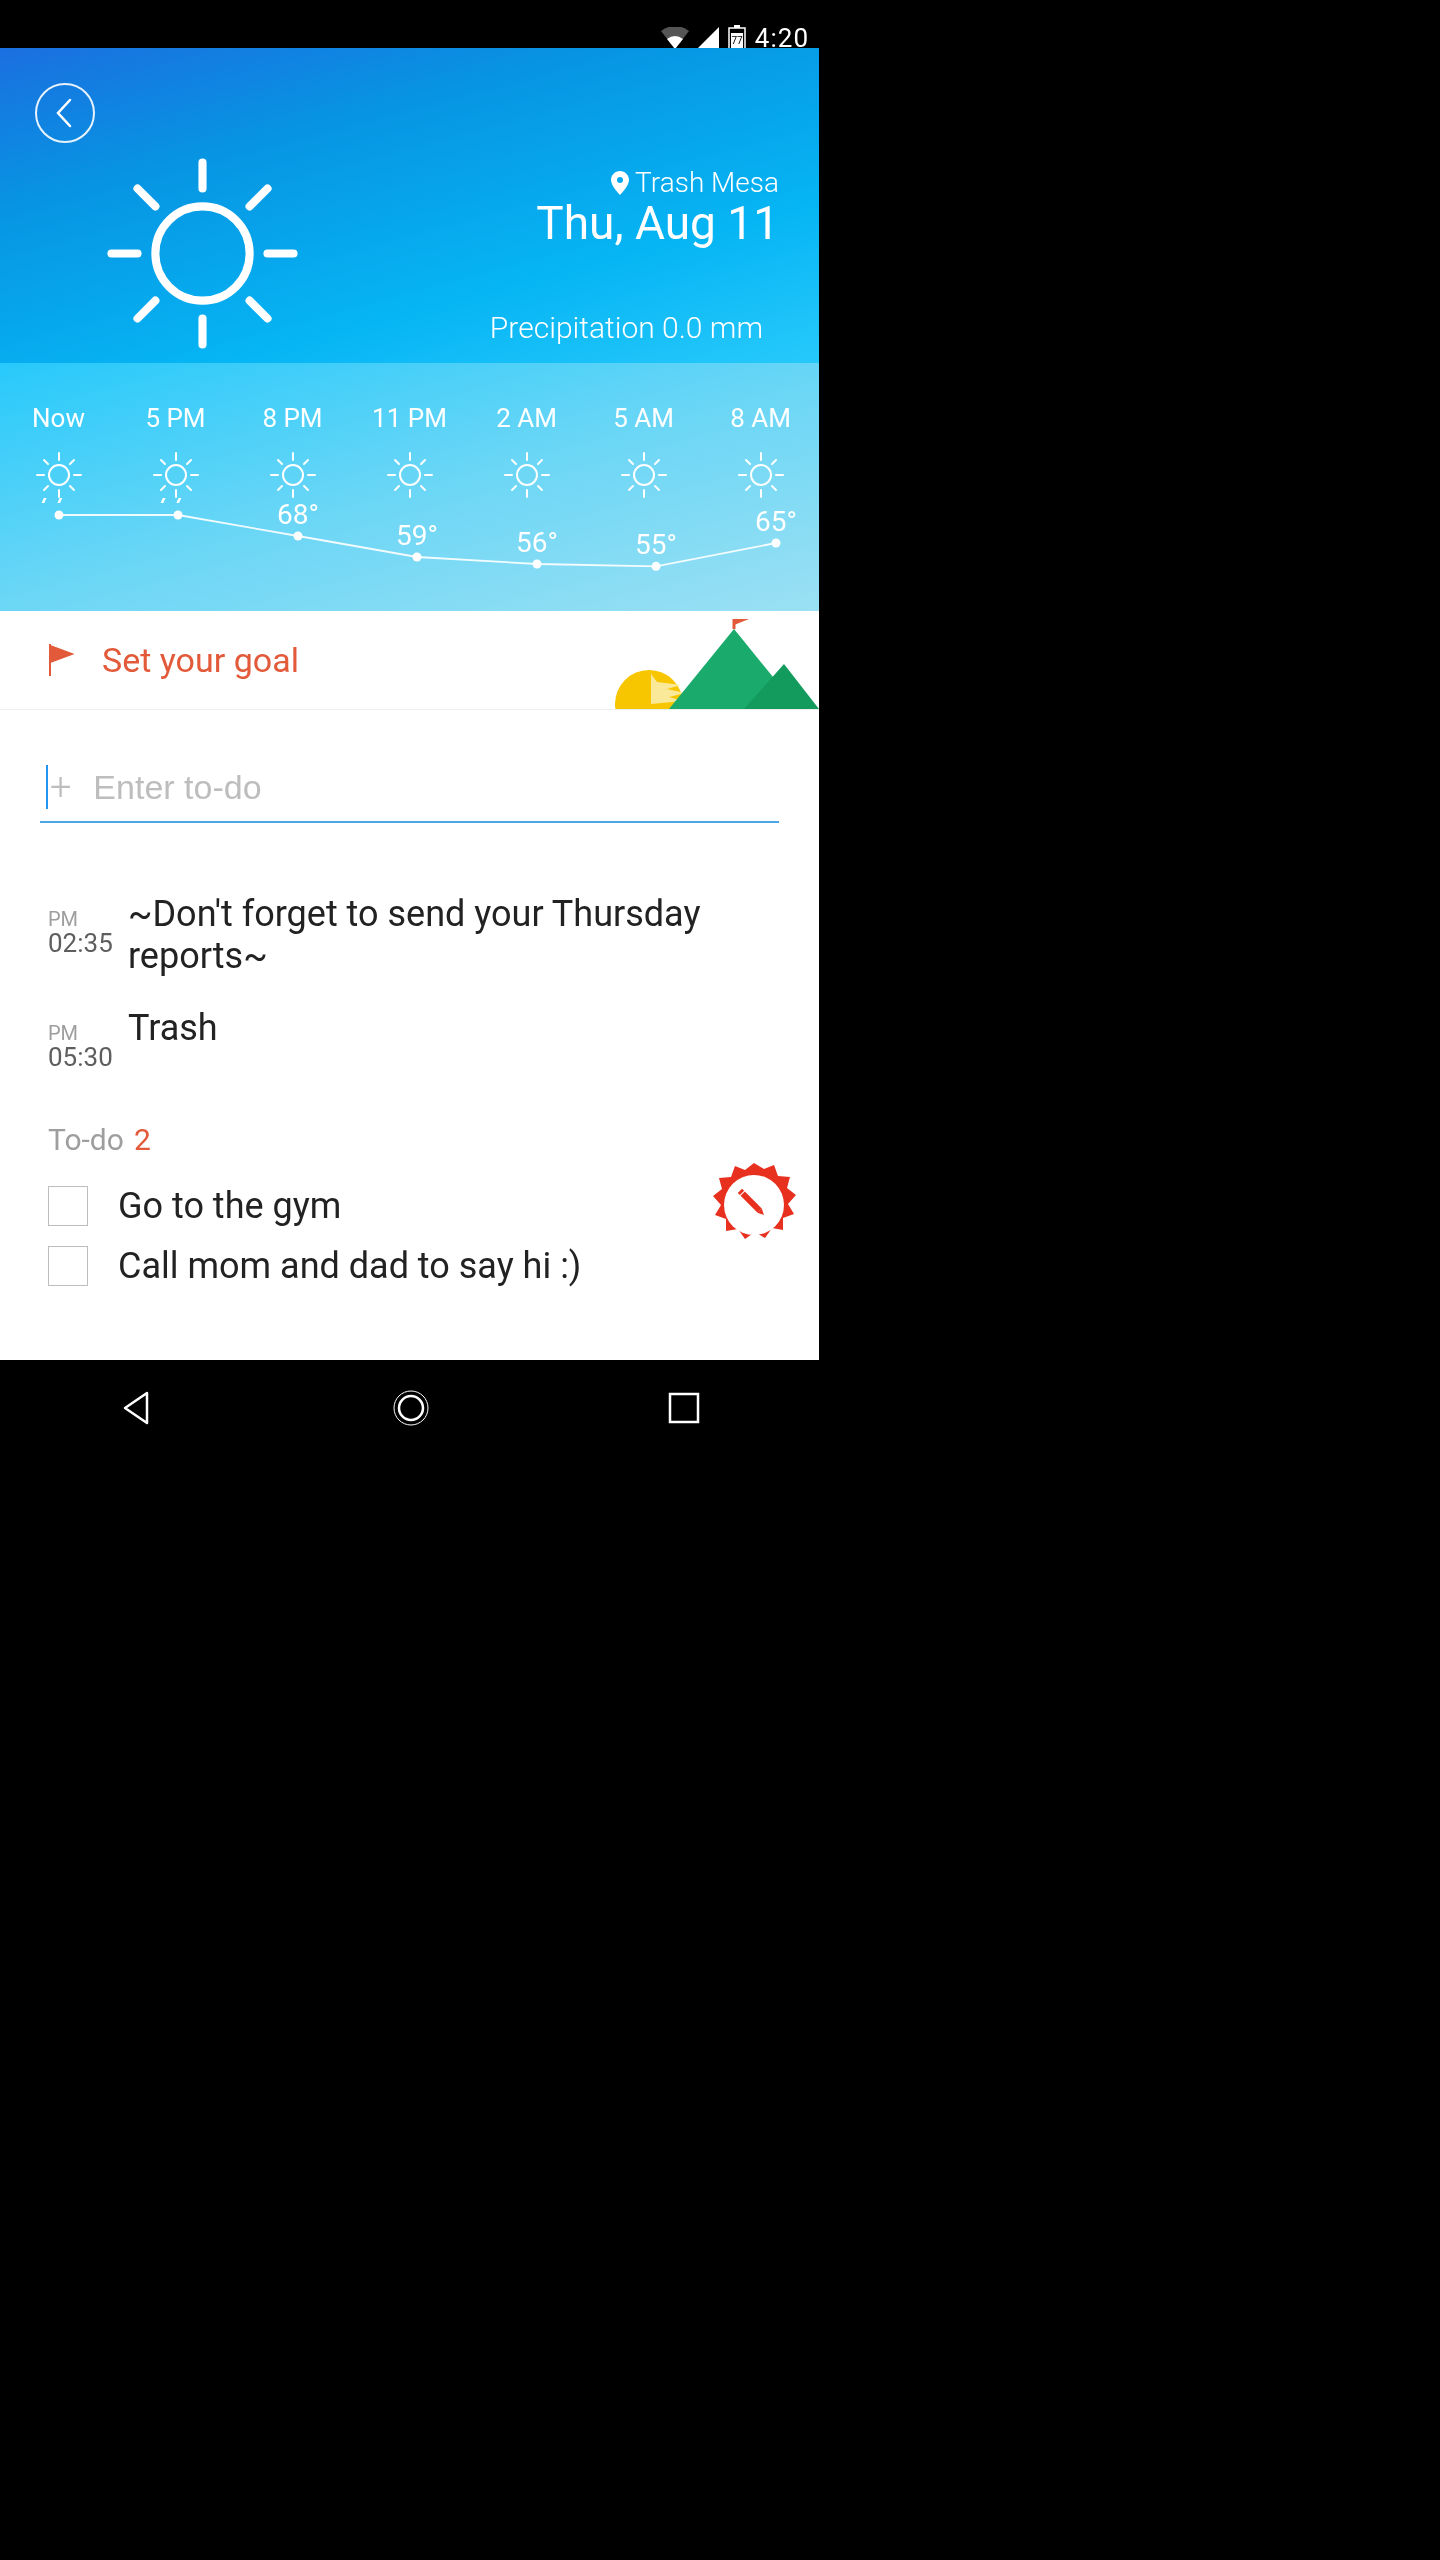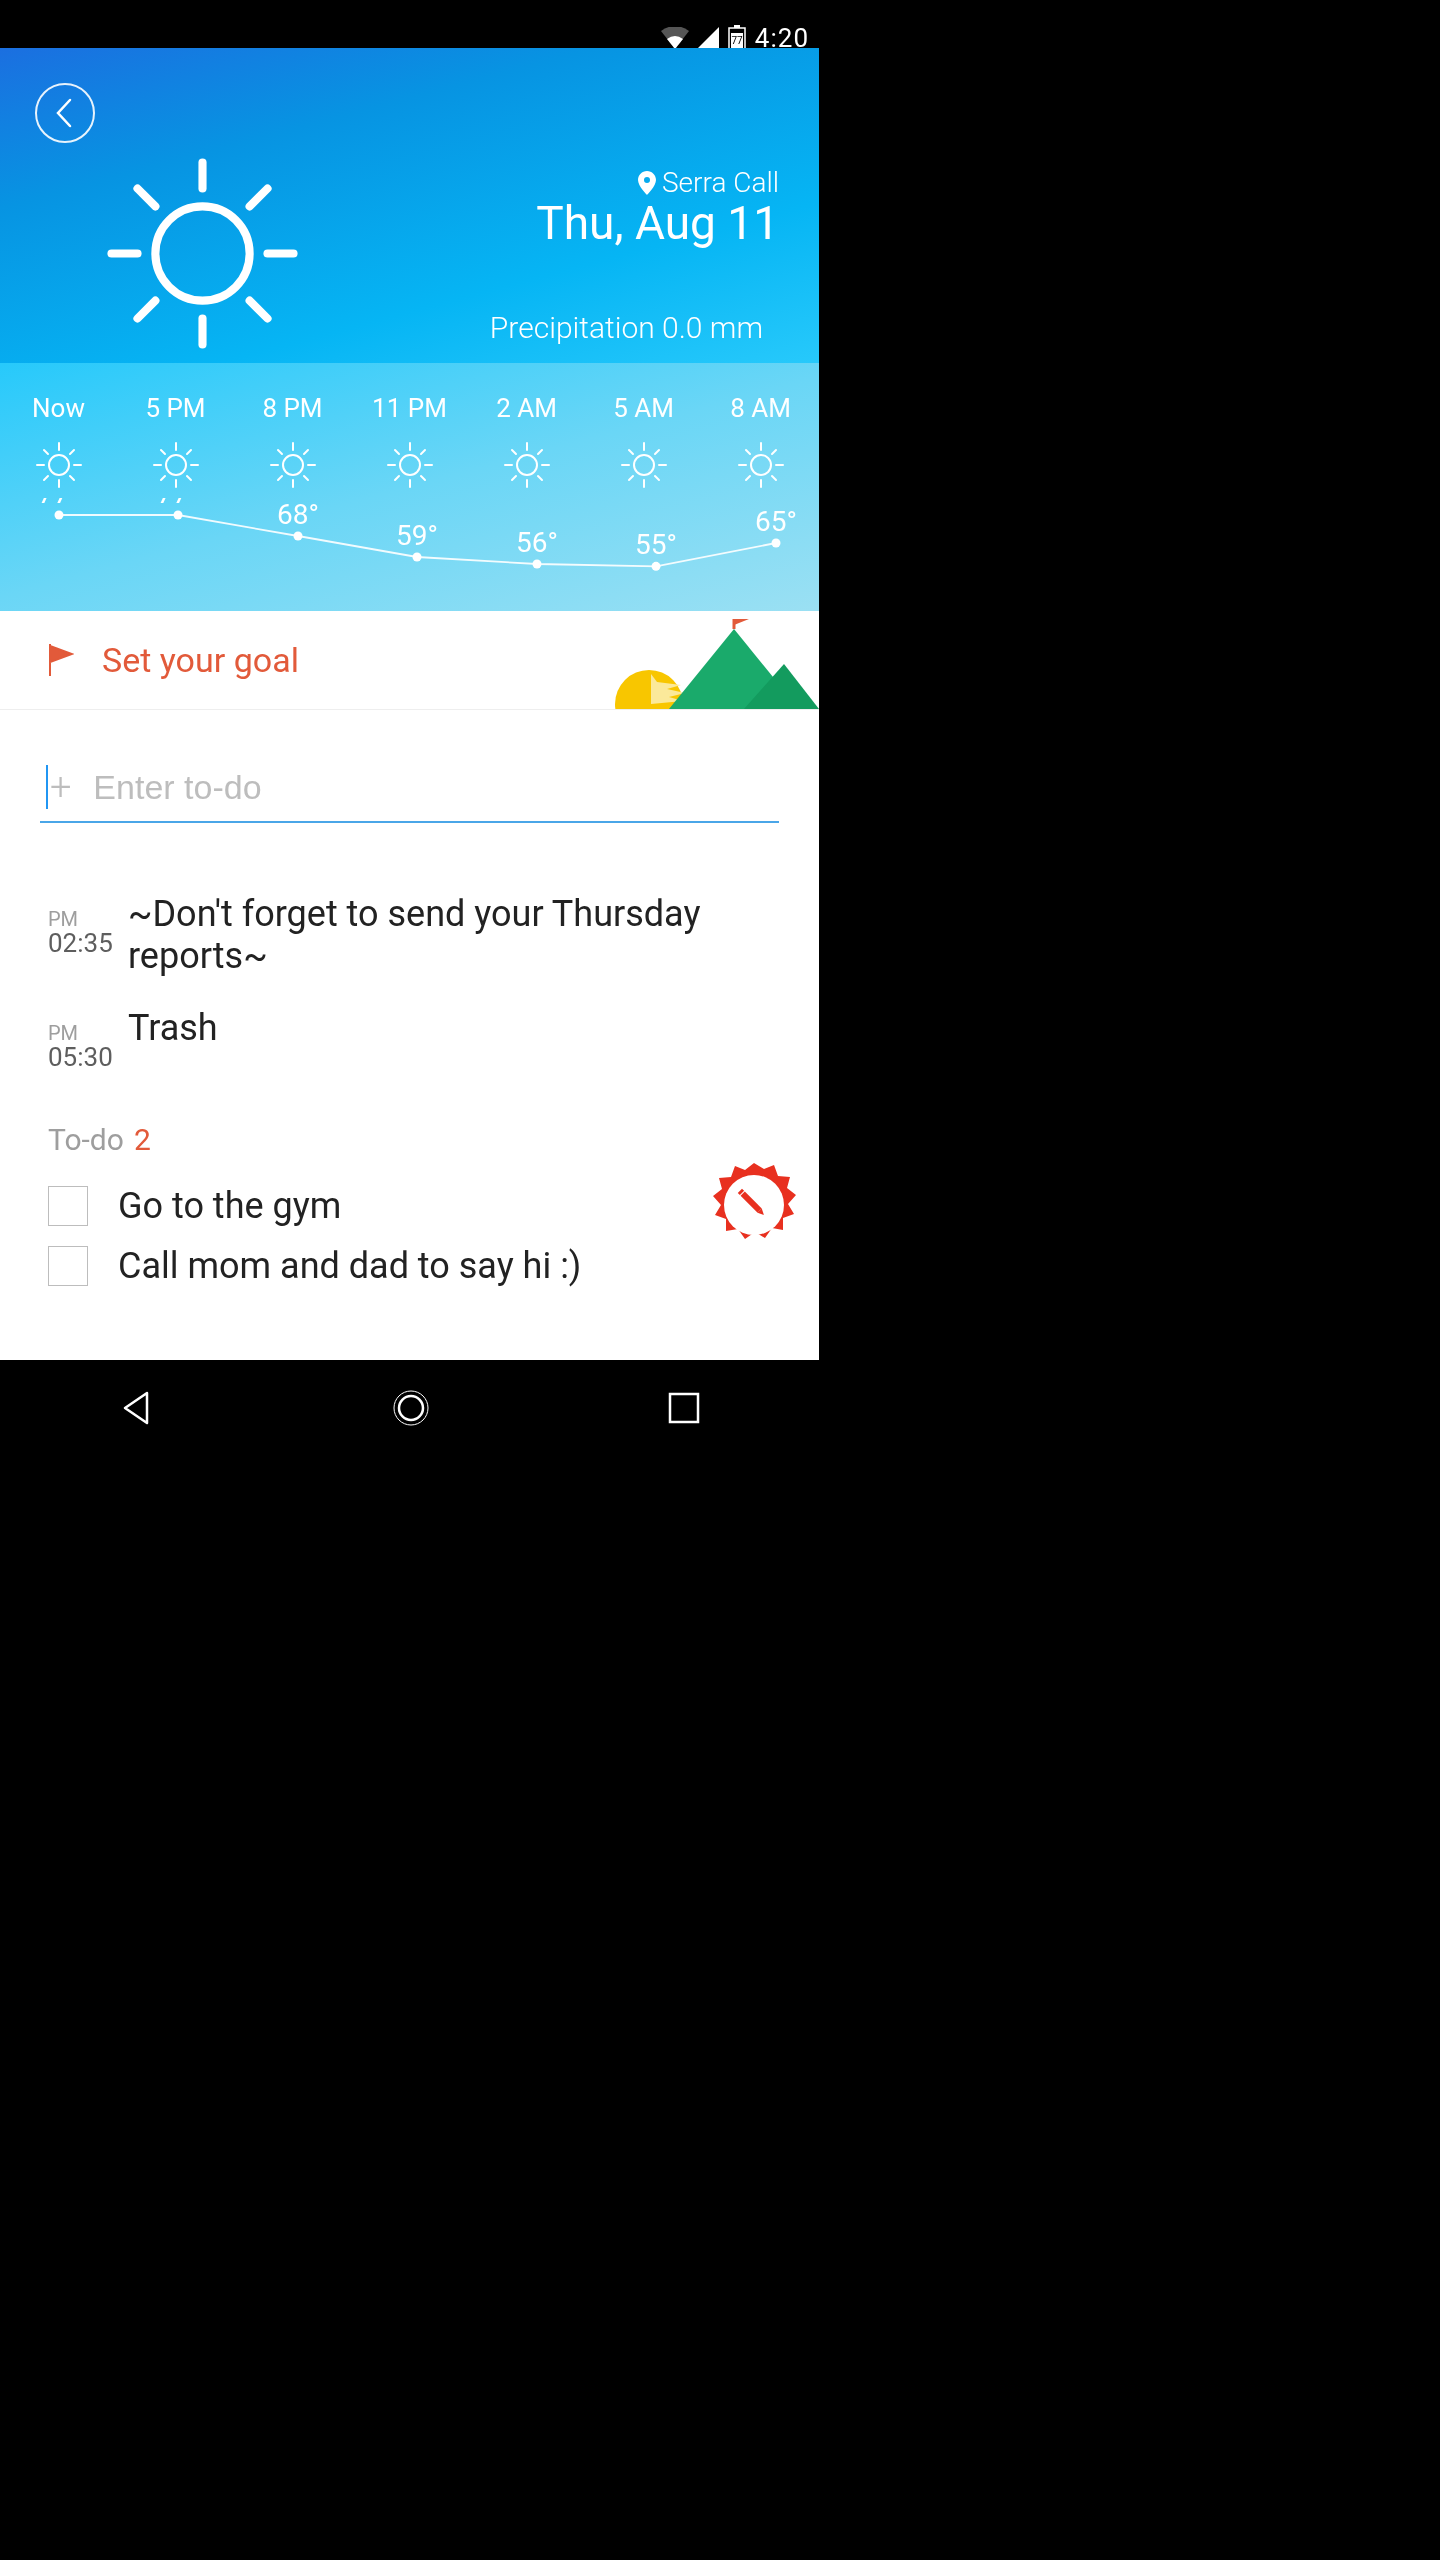--- a/index.html
+++ b/index.html
@@ -18,21 +18,21 @@
   .weather-header { height: 315px; background: linear-gradient(165deg, #1b6fe0 0%, #0794e2 30%, #06b5f4 70%, #27c9fb 100%); position: relative; color: #fff; }
   .back-btn { position: absolute; top: 35px; left: 35px; width: 60px; height: 60px; border: 2px solid rgba(255,255,255,0.9); border-radius: 50%; display: flex; align-items: center; justify-content: center; cursor: pointer; }
   .back-btn svg { stroke: #fff; }
   .big-sun { position: absolute; top: 108px; left: 105px; }
   .location { position: absolute; top: 118px; right: 40px; font-size: 28px; font-weight: 300; display: flex; align-items: center; gap: 6px; }
   .date { position: absolute; top: 148px; right: 40px; font-size: 46px; font-weight: 400; text-align: right; }
   .precip { position: absolute; top: 262px; right: 56px; font-size: 30px; font-weight: 300; }
 
   
   .forecast-strip { height: 248px; background: linear-gradient(165deg, #27c9fb 0%, #6ad6f6 50%, #9be0f3 100%); position: relative; }
-  .forecast-row { position: absolute; top: 30px; left: 0; right: 0; display: flex; justify-content: space-around; }
+  .forecast-row { position: absolute; top: 40px; left: 0; right: 0; display: flex; justify-content: space-around; }
   .fc-item { display: flex; flex-direction: column; align-items: center; color: #fff; width: 117px; }
   .fc-time { font-size: 26px; font-weight: 400; margin-bottom: 18px; }
   .fc-icon { margin-bottom: 10px; }
   .temp-chart { position: absolute; left: 0; right: 0; top: 135px; height: 100px; }
 
   
   .goal-bar { height: 99px; background: #fff; display: flex; align-items: center; padding-left: 48px; position: relative; border-bottom: 1px solid #eee; }
   .goal-bar .flag { color: #e74c3c; margin-right: 28px; }
   .goal-text { color: #e25a3a; font-size: 34px; font-weight: 400; }
   .goal-art { position: absolute; right: 0; bottom: 0; }
@@ -110,21 +110,21 @@
             <line x1="89" y1="89" x2="100" y2="100"></line>
           <line x1="20" y1="100" x2="31" y2="89"></line>
             <line x1="89" y1="31" x2="100" y2="20"></line>
         </g>
       </svg>
 
       <div class="location">
         <svg width="18" height="24" viewBox="0 0 18 24">
             <path d="M9 0 C4 0 0 4 0 9 C0 15 9 24 9 24 S18 15 18 9 C18 4 14 0 9 0 Z M9 12 A3 3 0 1 1 9 6 A3 3 0 1 1 9 12 Z" fill="#fff"></path>
           </svg>
-        <span>Serra Call</span>
+        <span>Trash Mesa</span>
       </div>
       <div class="date">Thu, Aug 11</div>
       <div class="precip">
         <span>Precipitation</span>
         <span>0.0 mm</span>
       </div>
     </div>
 
     <div class="forecast-strip">
       <div class="forecast-row">

